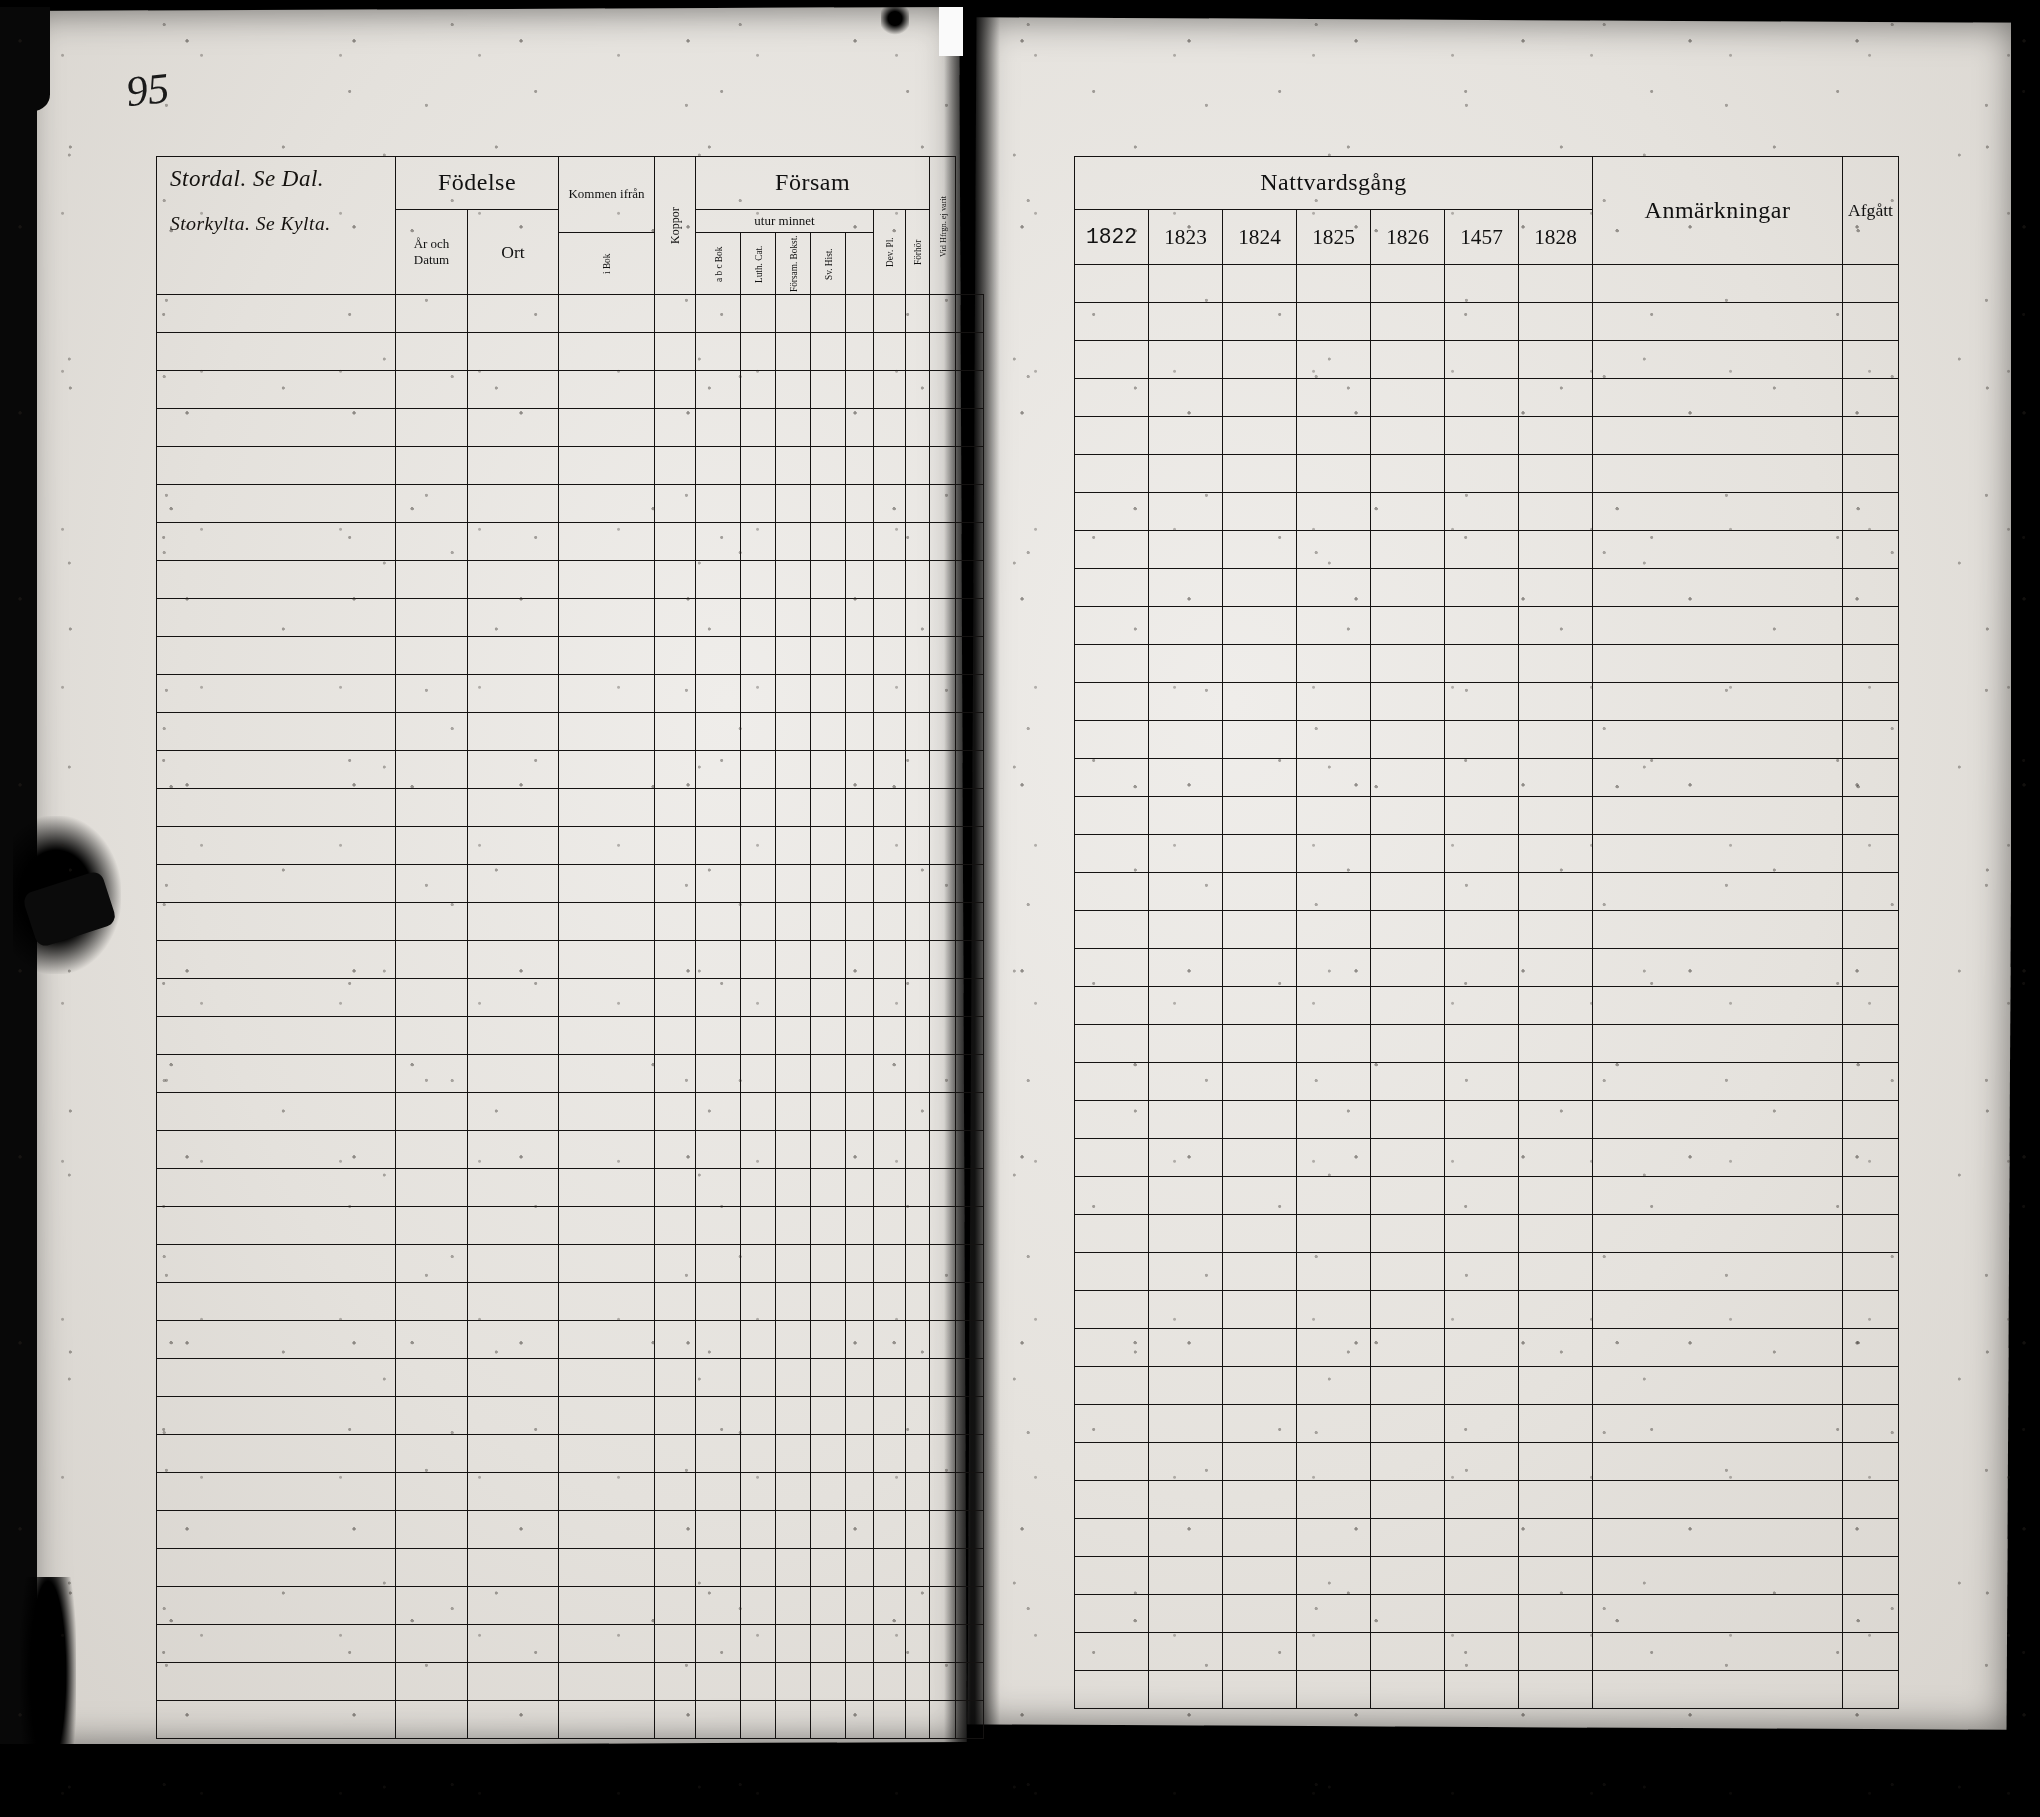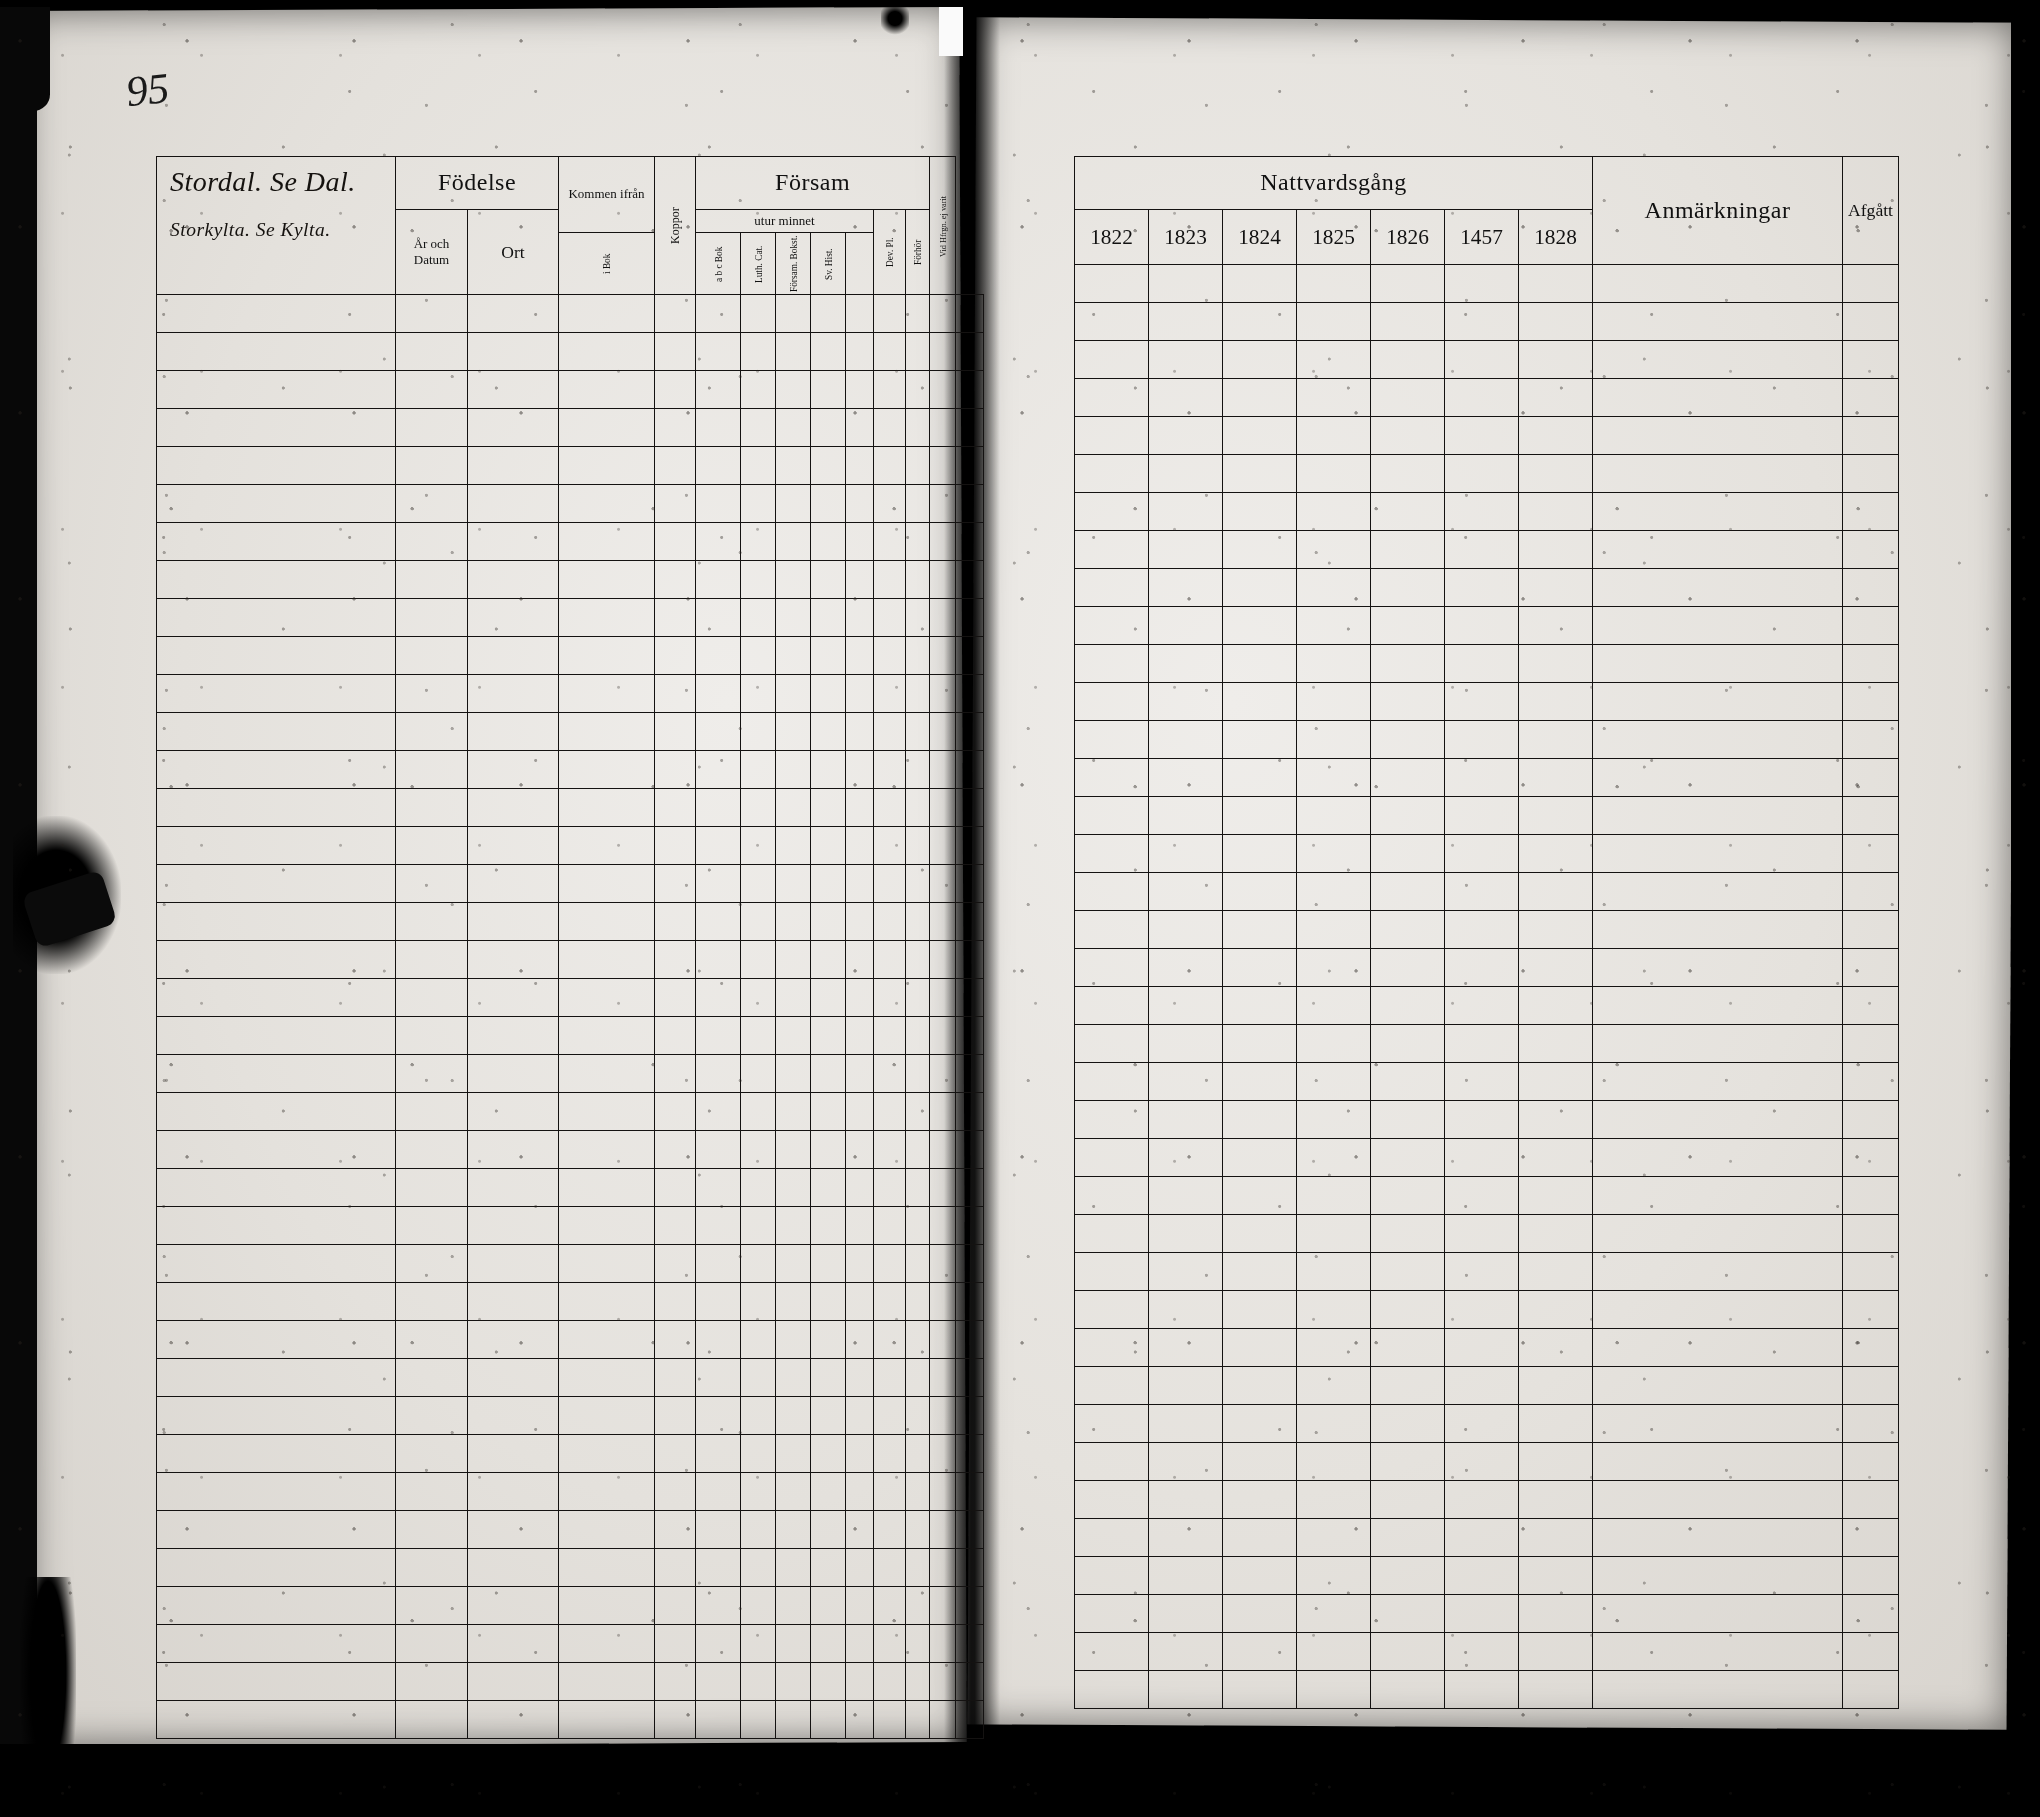--- a/index.html
+++ b/index.html
@@ -152,21 +152,21 @@
   }
   .vert-xs {
     writing-mode: vertical-rl;
     transform: rotate(180deg);
     white-space: nowrap;
     font-size: 9.3px;
   }
   .hand {
     font-family: "Liberation Serif", serif;
     font-style: italic;
-    font-size: 28px;
+    font-size: 23px;
     color: #15120f;
     letter-spacing: 0.5px;
   }
   .hand-sm { font-size: 19.5px; }
   .yr { font-size: 21.3px; font-family: "Liberation Serif", serif; }
 
   
   #left-table {
     left: 156px;
     top: 156px;
@@ -905,21 +905,21 @@
       <col style="width:56px">
     </colgroup>
 
     <tbody>
         <tr>
       <th colspan="7" class="hdr-big" style="height:52px;">Nattvardsgång</th>
       <th rowspan="2" class="hdr-big">Anmärkningar</th>
       <th rowspan="2" class="hdr-mid">Afgått</th>
     </tr>
     <tr>
-      <th class="yr" style="height:54px;">1822</th>
+      <th class="yr" style="height:54px;font-family:Liberation Mono, monospace;">1822</th>
       <th class="yr">1823</th>
       <th class="yr">1824</th>
       <th class="yr">1825</th>
       <th class="yr">1826</th>
       <th class="yr">1457</th>
       <th class="yr">1828</th>
     </tr>
 
     </tbody>
       <tbody id="right-body">

